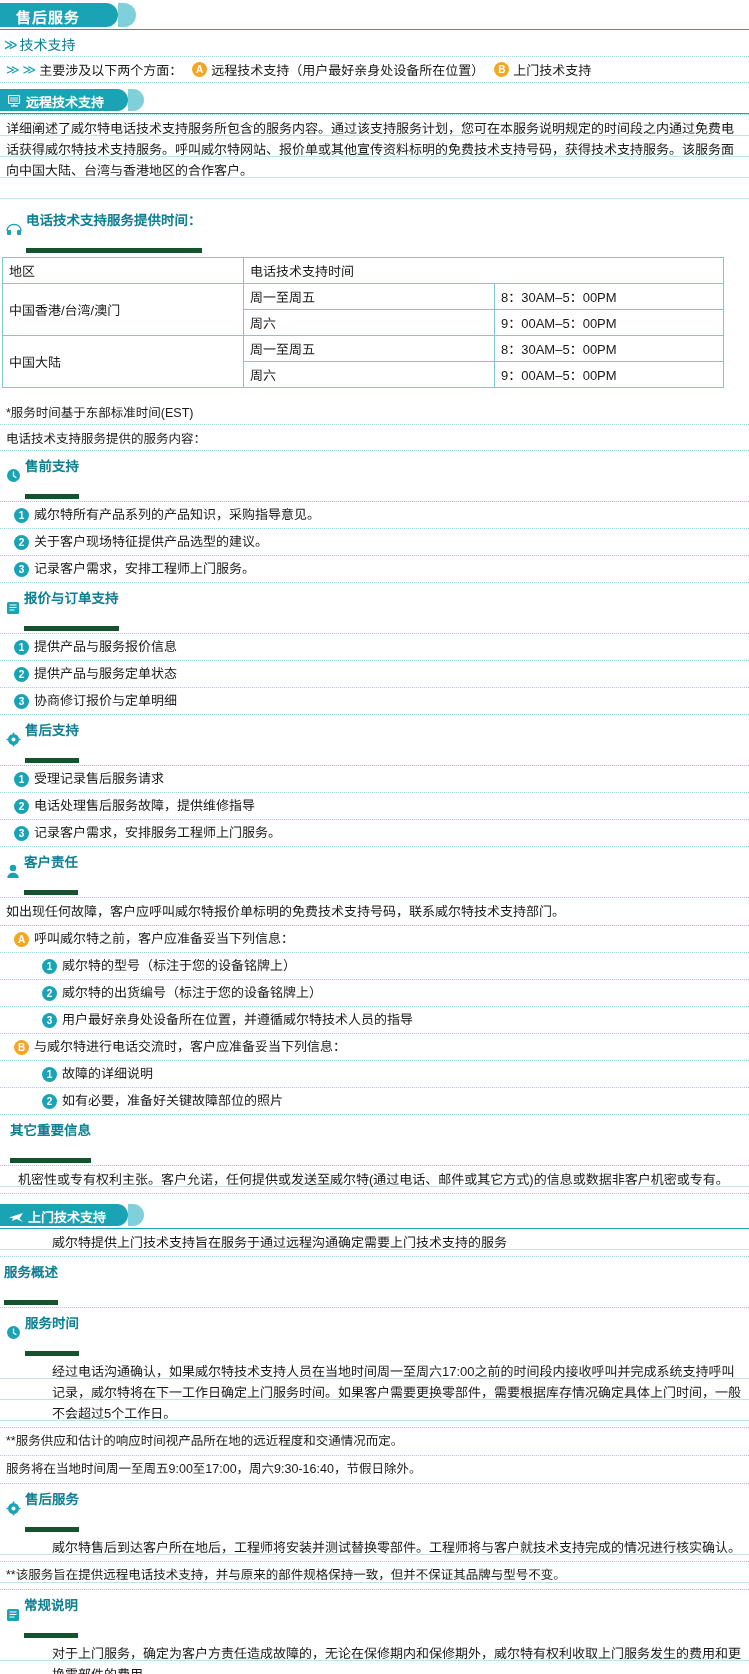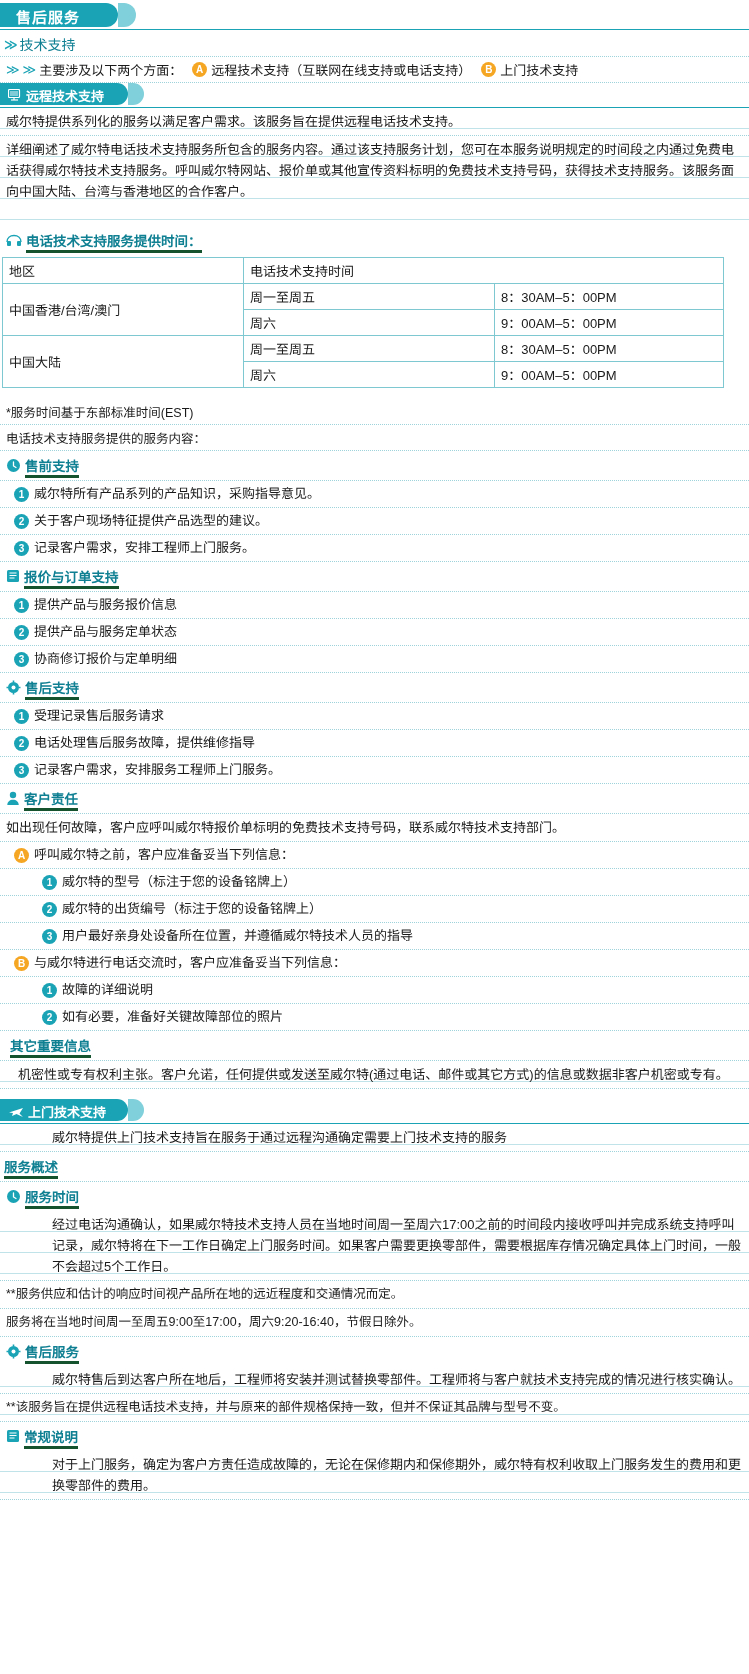--- a/index.html
+++ b/index.html
@@ -99,20 +99,21 @@
     color: #fff;
     font-size: 10px;
     font-weight: bold;
     margin: 0 4px 0 10px;
   }
 
   
   .section-head {
     position: relative;
     height: 24px;
+    margin-top: 6px;
   }
   .section-head .pill {
     position: absolute;
     left: 0; top: 0;
     height: 22px;
     background: #1aa3b5;
     border-radius: 0 11px 11px 0;
   }
   .section-head .pill2 {
     position: absolute;
@@ -159,22 +160,22 @@
   .sub-head {
     display: flex;
     align-items: center;
     gap: 4px;
     padding: 4px 0 2px 6px;
     color: #0f7f92;
     font-weight: bold;
     font-size: 13.5px;
   }
   .sub-head .u {
-    border-bottom: 3px solid #14532d;
-    padding-bottom: 0;
+    border-bottom: 5px solid #14532d;
+    padding-bottom: 19px;
   }
 
   
   .num-line {
     display: flex;
     align-items: flex-start;
     gap: 5px;
     padding: 4px 6px 4px 14px;
     font-size: 13px;
   }
@@ -232,21 +233,21 @@
     <span class="chev">≫</span>
     <span class="t">技术支持</span>
   </div>
   <div class="dotted"></div>
 
   <div class="introline">
     <span class="chev">≫</span>
     <span class="chev">≫</span>
     <span>主要涉及以下两个方面：</span>
     <span class="badge">A</span>
-    <span>远程技术支持（互联网在线支持或电话支持）</span>
+    <span>远程技术支持（用户最好亲身处设备所在位置）</span>
     <span class="badge">B</span>
     <span>上门技术支持</span>
   </div>
   <div class="dotted"></div>
 
   <div class="section-head">
     <div class="pill" style="width:128px;"></div>
     <div class="pill2" style="left:128px;"></div>
     <div class="label">
       <span class="ic">
@@ -255,21 +256,20 @@
             <rect x="2" y="2" width="8" height="5" fill="#fff" opacity="0.45"></rect>
             <path d="M3 11h7" stroke="#fff" stroke-width="1.2"></path>
             <path d="M6 9v2" stroke="#fff" stroke-width="1.2"></path>
           </svg>
       </span>
       <span>远程技术支持</span>
     </div>
   </div>
   <div class="section-underline"></div>
 
-  <div class="para ruled">威尔特提供系列化的服务以满足客户需求。该服务旨在提供远程电话技术支持。</div>
   <div class="dotted"></div>
   <div class="para ruled" style="min-height:84px;">详细阐述了威尔特电话技术支持服务所包含的服务内容。通过该支持服务计划，您可在本服务说明规定的时间段之内通过免费电话获得威尔特技术支持服务。呼叫威尔特网站、报价单或其他宣传资料标明的免费技术支持号码，获得技术支持服务。该服务面向中国大陆、台湾与香港地区的合作客户。</div>
 
   <div class="sub-head">
     <span>
       <svg width="16" height="13" viewBox="0 0 16 13">
           <path d="M1 8c0-4 3-6.5 7-6.5S15 4 15 8" fill="none" stroke="#1aa3b5" stroke-width="1.4"></path>
           <rect x="1" y="7" width="4" height="5" rx="1" fill="#1aa3b5"></rect>
           <rect x="11" y="7" width="4" height="5" rx="1" fill="#1aa3b5"></rect>
         </svg>
@@ -475,21 +475,21 @@
           <circle cx="7.5" cy="7.5" r="6.5" fill="#1aa3b5"></circle>
           <path d="M7.5 4v4l2.5 1.5" stroke="#fff" stroke-width="1.3" fill="none" stroke-linecap="round"></path>
         </svg>
     </span>
     <span class="u">服务时间</span>
   </div>
   <div class="para ruled indent">经过电话沟通确认，如果威尔特技术支持人员在当地时间周一至周六17:00之前的时间段内接收呼叫并完成系统支持呼叫记录，威尔特将在下一工作日确定上门服务时间。如果客户需要更换零部件，需要根据库存情况确定具体上门时间，一般不会超过5个工作日。</div>
   <div class="dotted"></div>
   <div class="para small">**服务供应和估计的响应时间视产品所在地的远近程度和交通情况而定。</div>
   <div class="dotted"></div>
-  <div class="para small">服务将在当地时间周一至周五9:00至17:00，周六9:20-16:40，节假日除外。</div>
+  <div class="para small">服务将在当地时间周一至周五9:00至17:00，周六9:30-16:40，节假日除外。</div>
   <div class="dotted"></div>
 
   <div class="sub-head">
     <span>
       <svg width="15" height="15" viewBox="0 0 15 15">
           <circle cx="7.5" cy="7.5" r="5.5" fill="#1aa3b5"></circle>
           <circle cx="7.5" cy="7.5" r="2" fill="#fff"></circle>
           <g stroke="#1aa3b5" stroke-width="1.6">
             <path d="M7.5 0.5v2M7.5 12.5v2M0.5 7.5h2M12.5 7.5h2"></path>
           </g>

